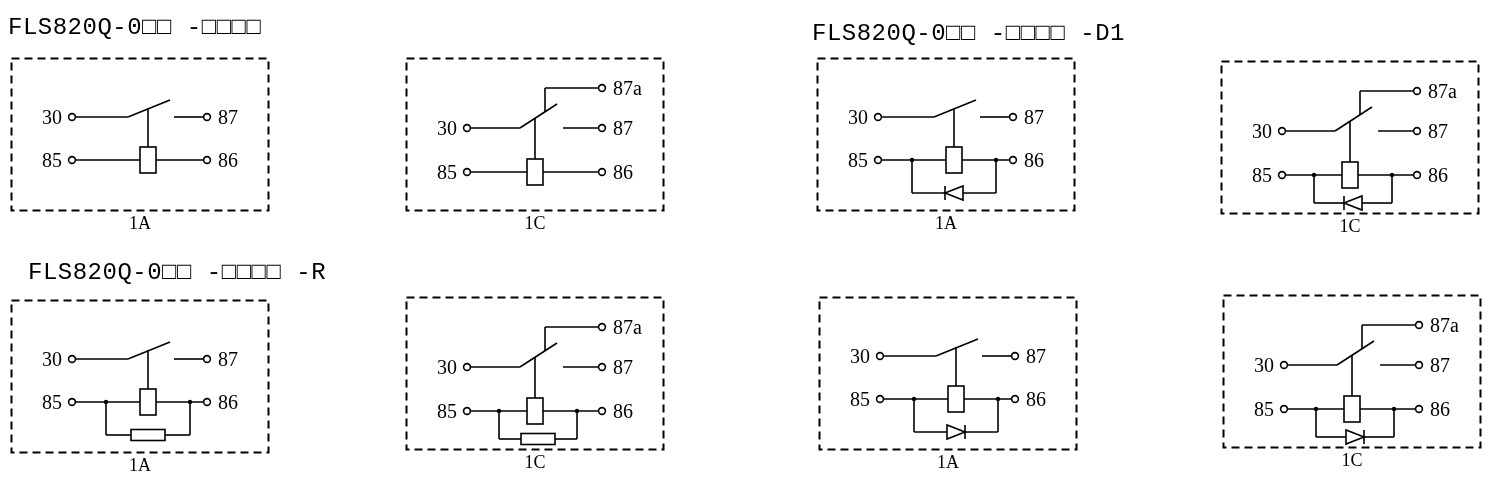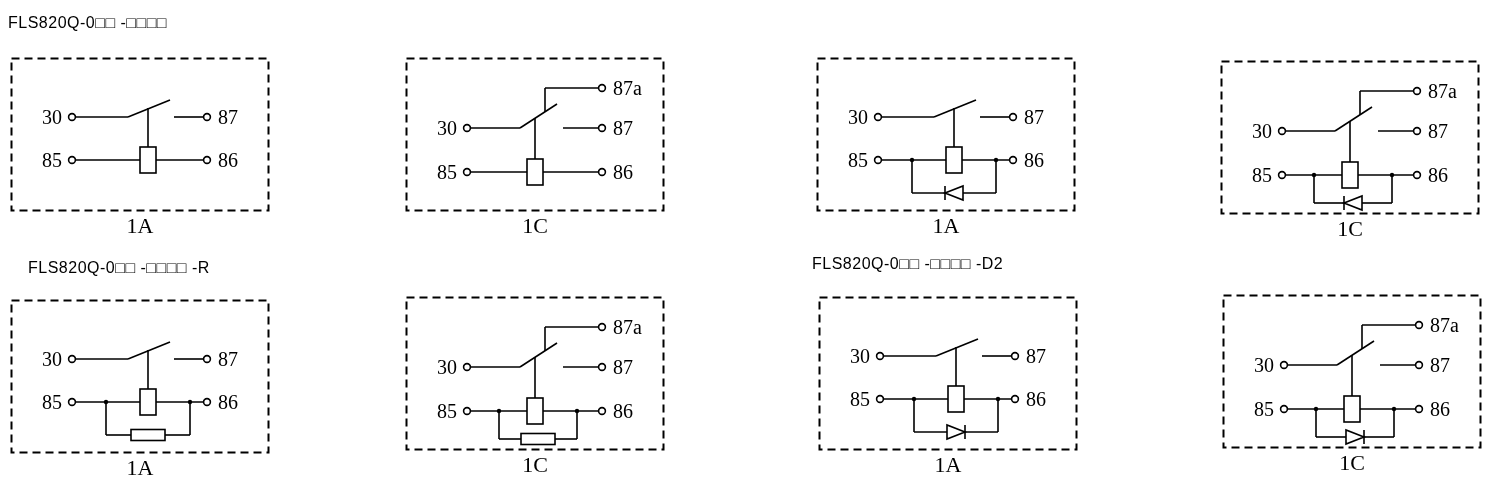--- a/index.html
+++ b/index.html
@@ -11,54 +11,54 @@
     position: relative;
     width: 1500px;
     height: 500px;
     background: #ffffff;
     overflow: hidden;
     font-family: "Liberation Serif", serif;
     color: #000;
   }
   .group-title {
     position: absolute;
-    font-family: Liberation Sans, sans-serif;
-    font-size: 16px;
+    font-family: Liberation Mono, monospace;
+    font-size: 24px;
     letter-spacing: 0.5px;
     white-space: nowrap;
     color: #000;
   }
   .diagram {
     position: absolute;
     width: 260px;
     height: 155px;
   }
   .diagram svg { display: block; }
   .caption {
     position: absolute;
     width: 260px;
     text-align: center;
     font-family: "Liberation Serif", serif;
-    font-size: 22px;
+    font-size: 18px;
     color: #000;
   }
   svg text {
     font-family: "Liberation Serif", serif;
     font-size: 20px;
     fill: #000;
   }
 </style>
 </head>
 <body>
 
 <div id="canvas">
 
   <div class="group-title" style="left:8px; top:14px;">FLS820Q-0□□ -□□□□</div>
+  <div class="group-title" style="left:812px; top:20px;">FLS820Q-0□□ -□□□□ -D1</div>
   <div class="group-title" style="left:8px; top:259px;margin-left:20px;">FLS820Q-0□□ -□□□□ -R</div>
-  <div class="group-title" style="left:812px; top:255px;">FLS820Q-0□□ -□□□□ -D2</div>
 
   <div class="diagram" id="dg-0-0" style="left:10px; top:57px;">
       <svg width="260" height="155" viewBox="0 0 260 155">
         <rect x="1.5" y="1.5" width="257" height="152" fill="none" stroke="#000000" stroke-width="2" stroke-dasharray="8,5"></rect>
         <text x="52" y="67" text-anchor="end">30</text>
         <circle cx="62" cy="60" r="3.4" fill="#fff" stroke="#000000" stroke-width="1.6"></circle>
         <line x1="65.5" y1="60" x2="118" y2="60" stroke="#000000" stroke-width="1.6"></line>
         <line x1="118" y1="60" x2="160" y2="43" stroke="#000000" stroke-width="1.6"></line>
         <line x1="164" y1="60" x2="193.5" y2="60" stroke="#000000" stroke-width="1.6"></line>
         <circle cx="197" cy="60" r="3.4" fill="#fff" stroke="#000000" stroke-width="1.6"></circle>

